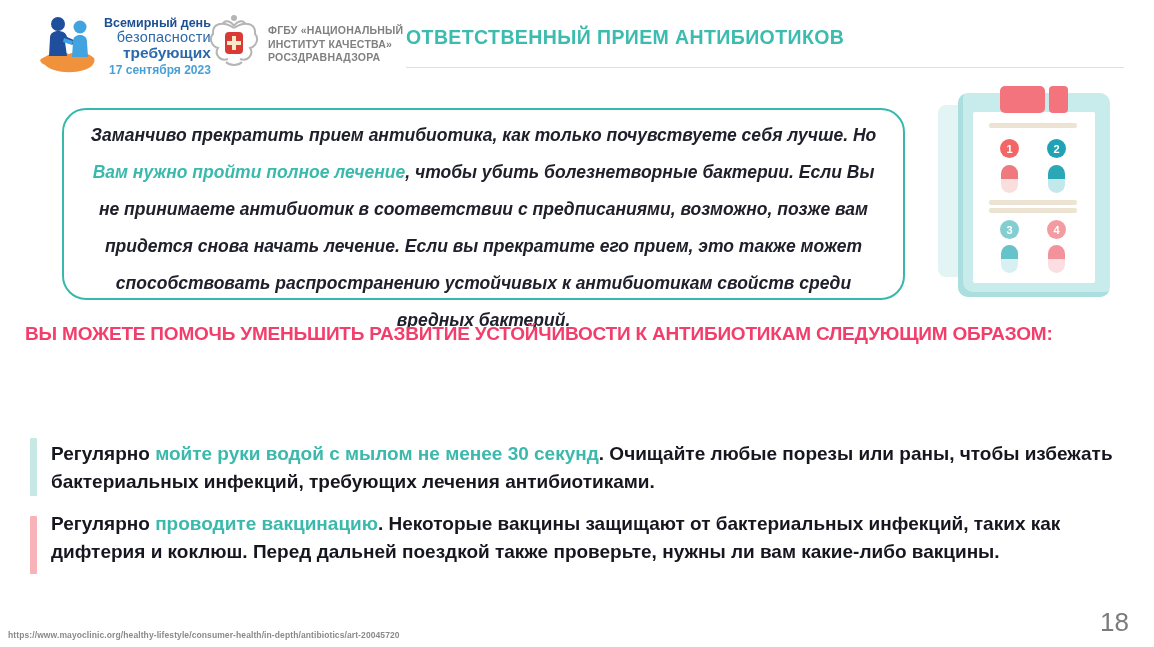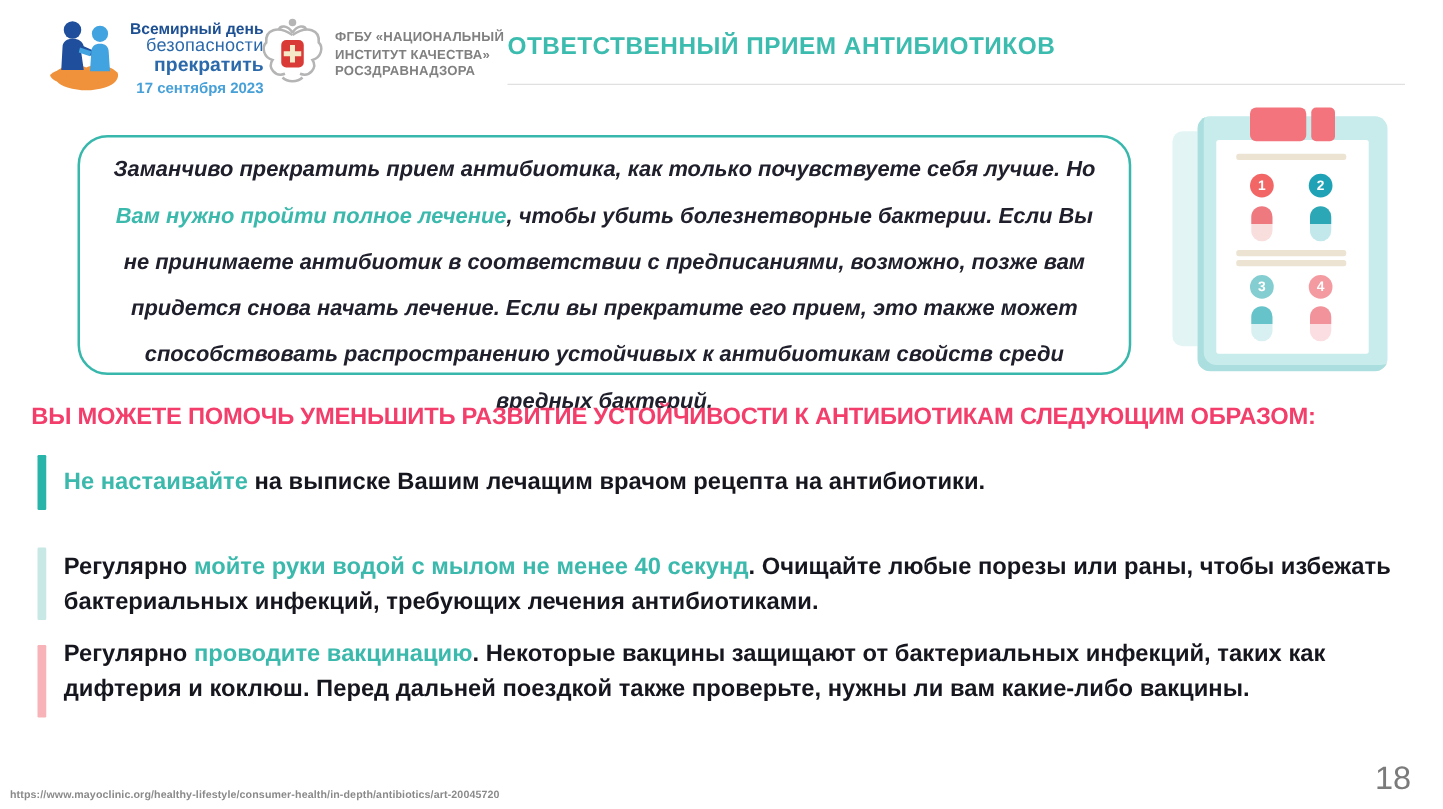--- a/index.html
+++ b/index.html
@@ -78,21 +78,21 @@
     <path d="M4 48 C8 44 14 43 18 45 L16 54 C10 54 5 52 4 48 Z" fill="#f0923b"></path>
     <circle cx="22" cy="12" r="7" fill="#1f4e9c"></circle>
     <path d="M13 44 L14 26 C14 21 18 19 22 19 C27 19 30 21 31 25 L40 29 L38 33 L29 30 L31 44 Z" fill="#1f4e9c"></path>
     <circle cx="44" cy="15" r="6.5" fill="#41a3e0"></circle>
     <path d="M36 45 L37 30 C37 25 40 23 44 23 C48 23 51 25 51 30 L52 45 Z" fill="#41a3e0"></path>
     <path d="M37 29 L28 26 L27 30 L36 33 Z" fill="#41a3e0"></path>
   </svg>
   <div class="wpsd-text">
     <div class="wpsd-l1">Всемирный день</div>
     <div class="wpsd-l2">безопасности</div>
-    <div class="wpsd-l3">прекратить</div>
+    <div class="wpsd-l3">требующих</div>
     <div class="wpsd-l4">17 сентября 2023</div>
   </div>
 
   <svg class="emblem-icon" viewBox="0 0 56 62">
     <g fill="none" stroke="#b5b5b5" stroke-width="2">
       <path d="M28 16 C16 8 6 12 7 22 C3 26 5 34 12 36 C8 42 14 50 22 47"></path>
       <path d="M28 16 C40 8 50 12 49 22 C53 26 51 34 44 36 C48 42 42 50 34 47"></path>
       <path d="M28 14 C24 8 18 8 17 12 M28 14 C32 8 38 8 39 12"></path>
       <path d="M20 50 C24 54 32 54 36 50"></path>
     </g>
@@ -128,28 +128,24 @@
     <div class="cb-cap cb-cap1"></div>
     <div class="cb-cap cb-cap2"></div>
     <div class="cb-num cb-num3">3</div>
     <div class="cb-num cb-num4">4</div>
     <div class="cb-cap cb-cap3"></div>
     <div class="cb-cap cb-cap4"></div>
   </div>
 
   <h2 class="section-heading">ВЫ МОЖЕТЕ ПОМОЧЬ УМЕНЬШИТЬ РАЗВИТИЕ УСТОЙЧИВОСТИ К АНТИБИОТИКАМ СЛЕДУЮЩИМ ОБРАЗОМ:</h2>
 
-  <div class="bullet bullet-1">
-    <div class="bar"></div>
-    <p><span></span><span class="hl">Не настаивайте</span><span> на выписке Вашим лечащим врачом рецепта на антибиотики.</span></p>
-  </div>
 
   <div class="bullet bullet-2">
     <div class="bar"></div>
-    <p><span>Регулярно </span><span class="hl">мойте руки водой с мылом не менее 40 секунд</span><span>. Очищайте любые порезы или раны, чтобы избежать бактериальных инфекций, требующих лечения антибиотиками.</span></p>
+    <p><span>Регулярно </span><span class="hl">мойте руки водой с мылом не менее 30 секунд</span><span>. Очищайте любые порезы или раны, чтобы избежать бактериальных инфекций, требующих лечения антибиотиками.</span></p>
   </div>
 
   <div class="bullet bullet-3">
     <div class="bar"></div>
     <p><span>Регулярно </span><span class="hl">проводите вакцинацию</span><span>. Некоторые вакцины защищают от бактериальных инфекций, таких как дифтерия и коклюш. Перед дальней поездкой также проверьте, нужны ли вам какие-либо вакцины.</span></p>
   </div>
 
   <div class="source-url">https://www.mayoclinic.org/healthy-lifestyle/consumer-health/in-depth/antibiotics/art-20045720</div>
   <div class="page-number">18</div>
 

